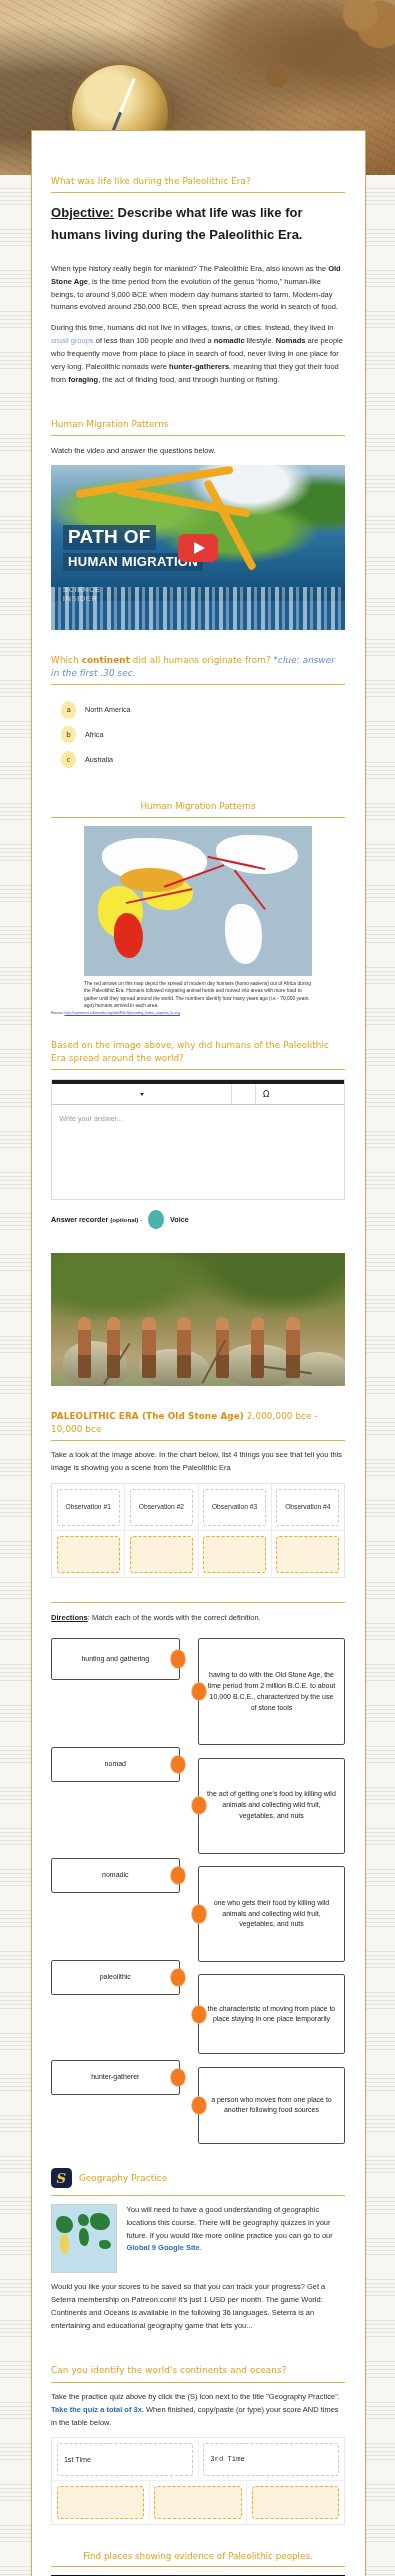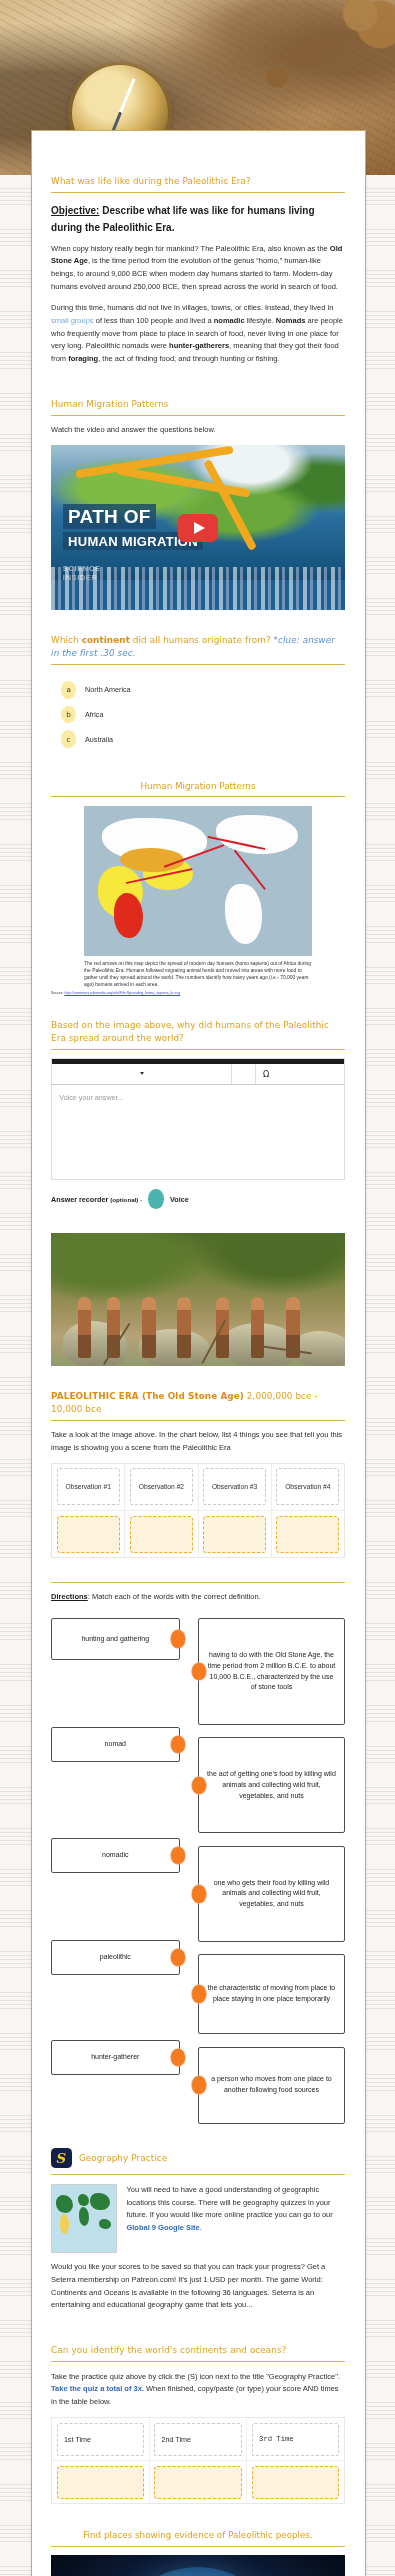--- a/index.html
+++ b/index.html
@@ -114,21 +114,21 @@
   .rule { border-bottom: 0.5px solid #d8b351; margin-bottom: 8.2px; }
 
   p.body {
     font-size: 7.5px;
     line-height: 1.72;
     color: #2e2e2e;
     margin-bottom: 7.7px;
   }
   p.body b { font-weight: 700; color: #1b1b1b; }
   p.body .lnk { color: #7aa9dd; }
-  .obj { font-weight: 700; font-size: 10px; line-height: 1.7; color: #1b1b1b; margin-bottom: 7px; }
+  .obj { font-weight: 700; font-size: 13px; line-height: 1.7; color: #1b1b1b; margin-bottom: 17px; }
   .obj u { text-decoration: underline; }
 
   
   .video {
     position: relative;
     width: 100%; height: 165px;
     overflow: hidden;
     background:
       linear-gradient(to bottom,#cfd9e0 0 34%, #1e5f91 34% 100%);
     margin-top: 2.1px;
@@ -379,21 +379,21 @@
   <div class="card">
     <div class="spacer-lg"></div>
     <div class="card-inner">
 
       <h2 class="sec-title">What was life like during the Paleolithic Era?</h2>
       <div class="rule"></div>
       <div class="obj">
         <u>Objective:</u><span> Describe what life was like for humans living during the Paleolithic Era.</span>
       </div>
       <p class="body">
-        <span>When copy history really begin for mankind? The Paleolithic Era, also known as the </span><b>Old Stone Age</b><span>, is the time period from the evolution of the genus “homo,” human-like beings, to around 9,000 BCE when modern day humans started to farm. Modern-day humans evolved around 250,000 BCE, then spread across the world in search of food.</span>
+        <span>When type history really begin for mankind? The Paleolithic Era, also known as the </span><b>Old Stone Age</b><span>, is the time period from the evolution of the genus “homo,” human-like beings, to around 9,000 BCE when modern day humans started to farm. Modern-day humans evolved around 250,000 BCE, then spread across the world in search of food.</span>
       </p>
       <p class="body">
         <span>During this time, humans did not live in villages, towns, or cities. Instead, they lived in </span><span class="lnk">small groups</span><span> of less than 100 people and lived a </span><b>nomadic</b><span> lifestyle.  </span><b>Nomads</b><span> are people who frequently move from place to place in search of food, never living in one place for very long. Paleolithic nomads were </span><b>hunter-gatherers</b><span>, meaning that they got their food from </span><b>foraging</b><span>, the act of finding food, and through hunting or fishing.</span>
       </p>
 
       <div class="spacer-md"></div>
 
       <h2 class="sec-title">Human Migration Patterns</h2>
       <div class="rule"></div>
       <p class="body">Watch the video and answer the questions below.</p>
@@ -468,21 +468,21 @@
         <div class="editor-topbar"></div>
         <div class="editor-toolbar">
           <div class="tb-cell tb-a">
             <span class="caret"></span>
           </div>
           <div class="tb-cell tb-b"></div>
           <div class="tb-cell tb-c">
             <span class="omega">Ω</span>
           </div>
         </div>
-        <div class="editor-area">Voice your answer...</div>
+        <div class="editor-area">Write your answer...</div>
       </div>
       <div class="recorder">
         <span class="rec-label"><span>Answer recorder </span><span class="opt">(optional) -</span></span>
         <span class="rec-dot"></span>
         <span class="rec-voice">Voice</span>
       </div>
 
       <div class="spacer-md"></div>
     </div>
 
@@ -638,23 +638,20 @@
       <div class="rule"></div>
       <p class="body">
         <span>Take the practice quiz above by click the (S) icon next to the title "Geography Practice". </span><b class="lnk-b" style="color:#3169b8">Take the quiz a total of 3x.</b><span> When finished, copy/paste (or type) your score AND times in the table below.</span>
       </p>
       <div class="time-table">
         <div class="tt-row">
           <div class="tt-cell">
               <div class="tt-head">1st Time</div>
             </div>
           <div class="tt-cell">
-              <div class="tt-head">2nd Time</div>
-            </div>
-          <div class="tt-cell">
               <div class="tt-head">3rd Time</div>
             </div>
         </div>
         <div class="tt-row">
           <div class="tt-cell">
               <div class="tt-drop"></div>
             </div>
           <div class="tt-cell">
               <div class="tt-drop"></div>
             </div>

